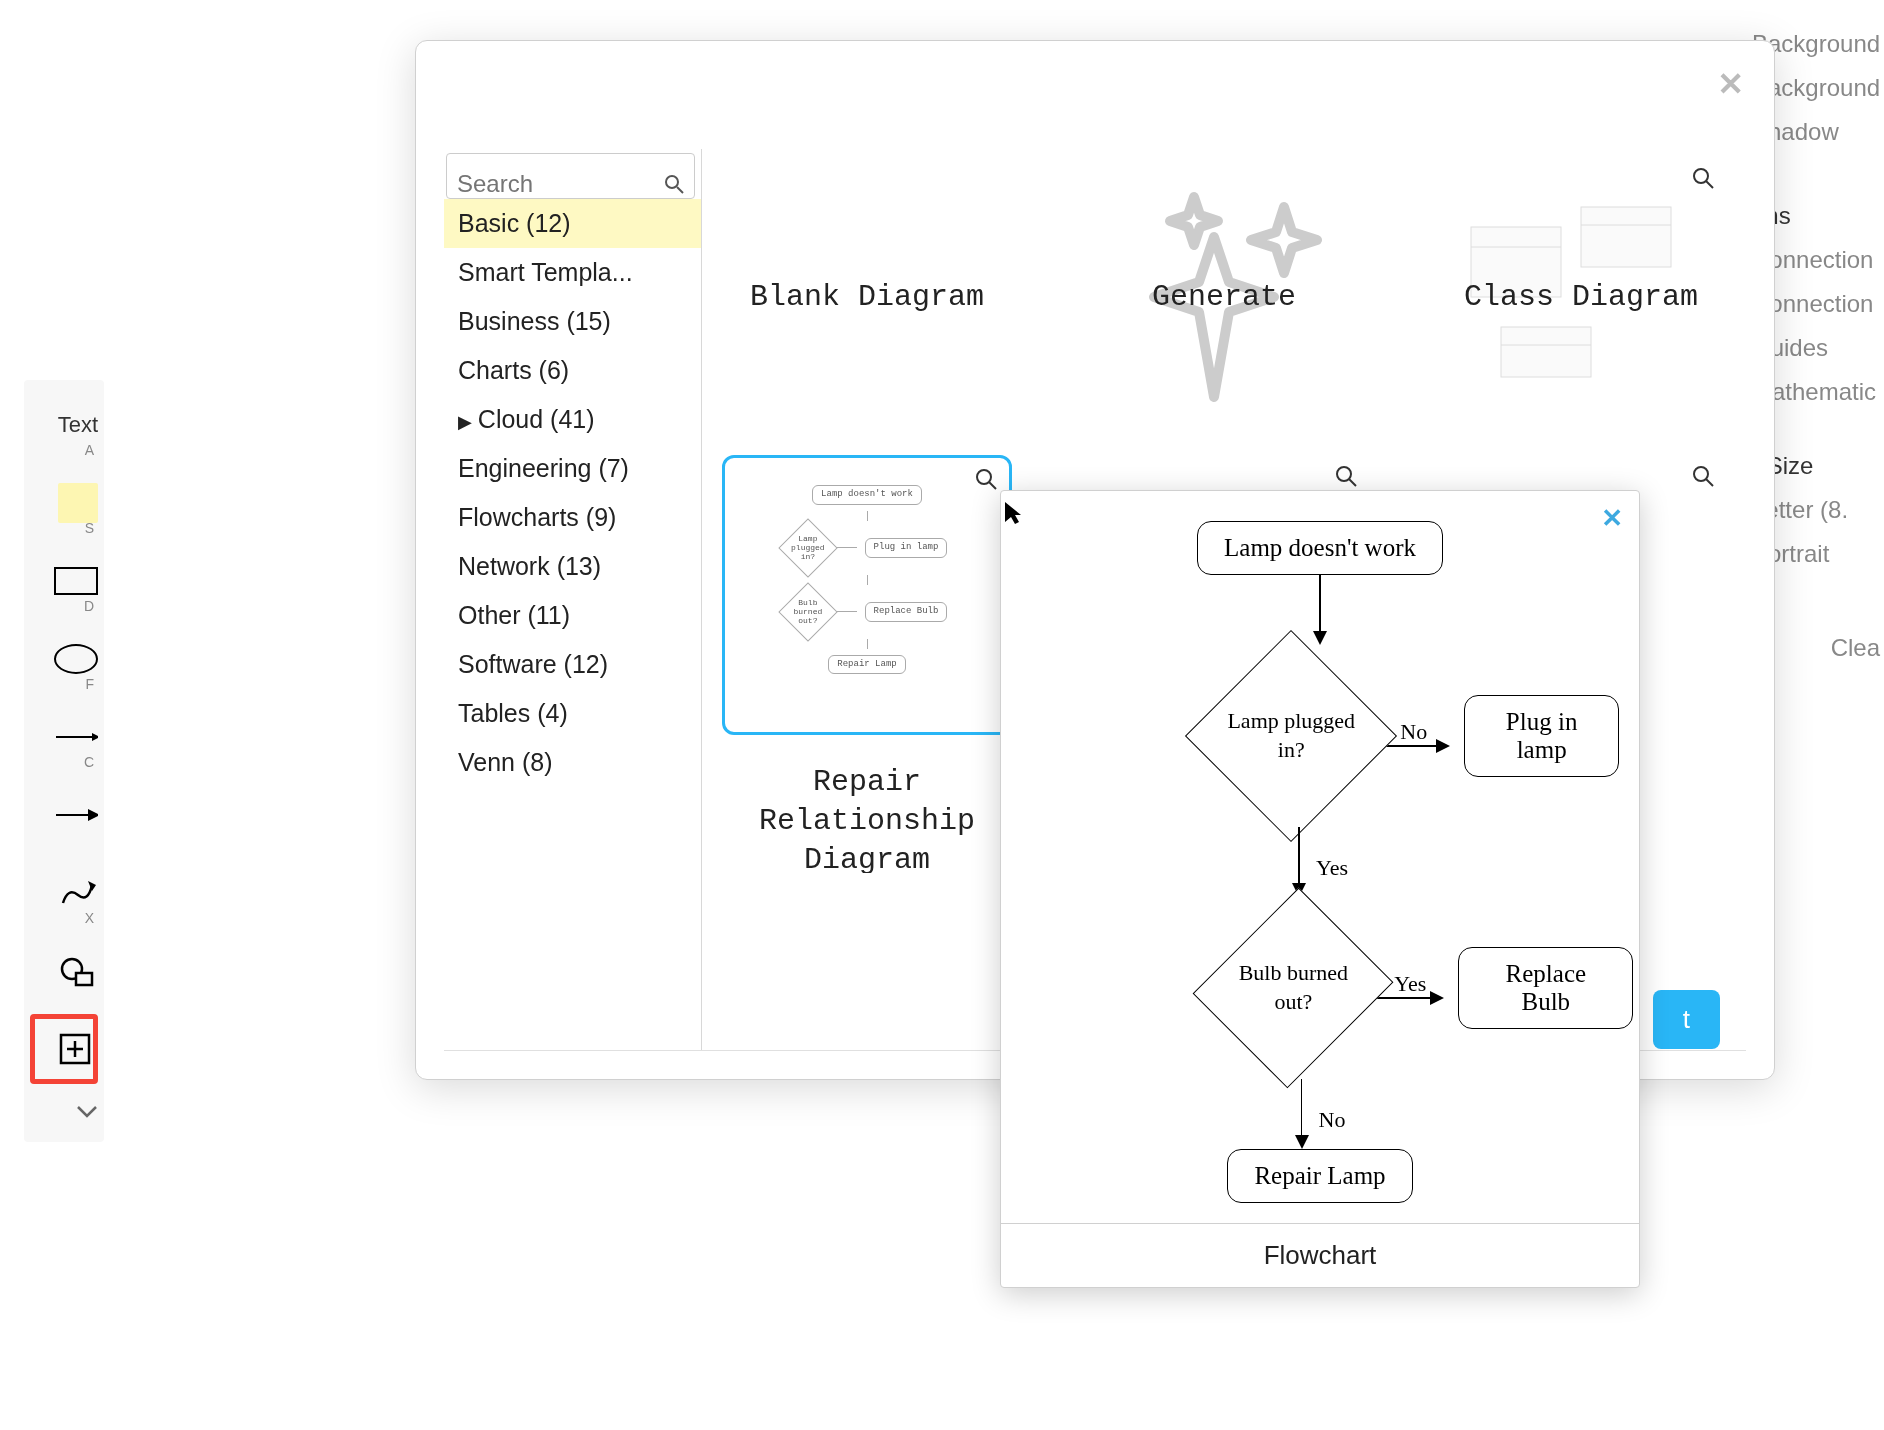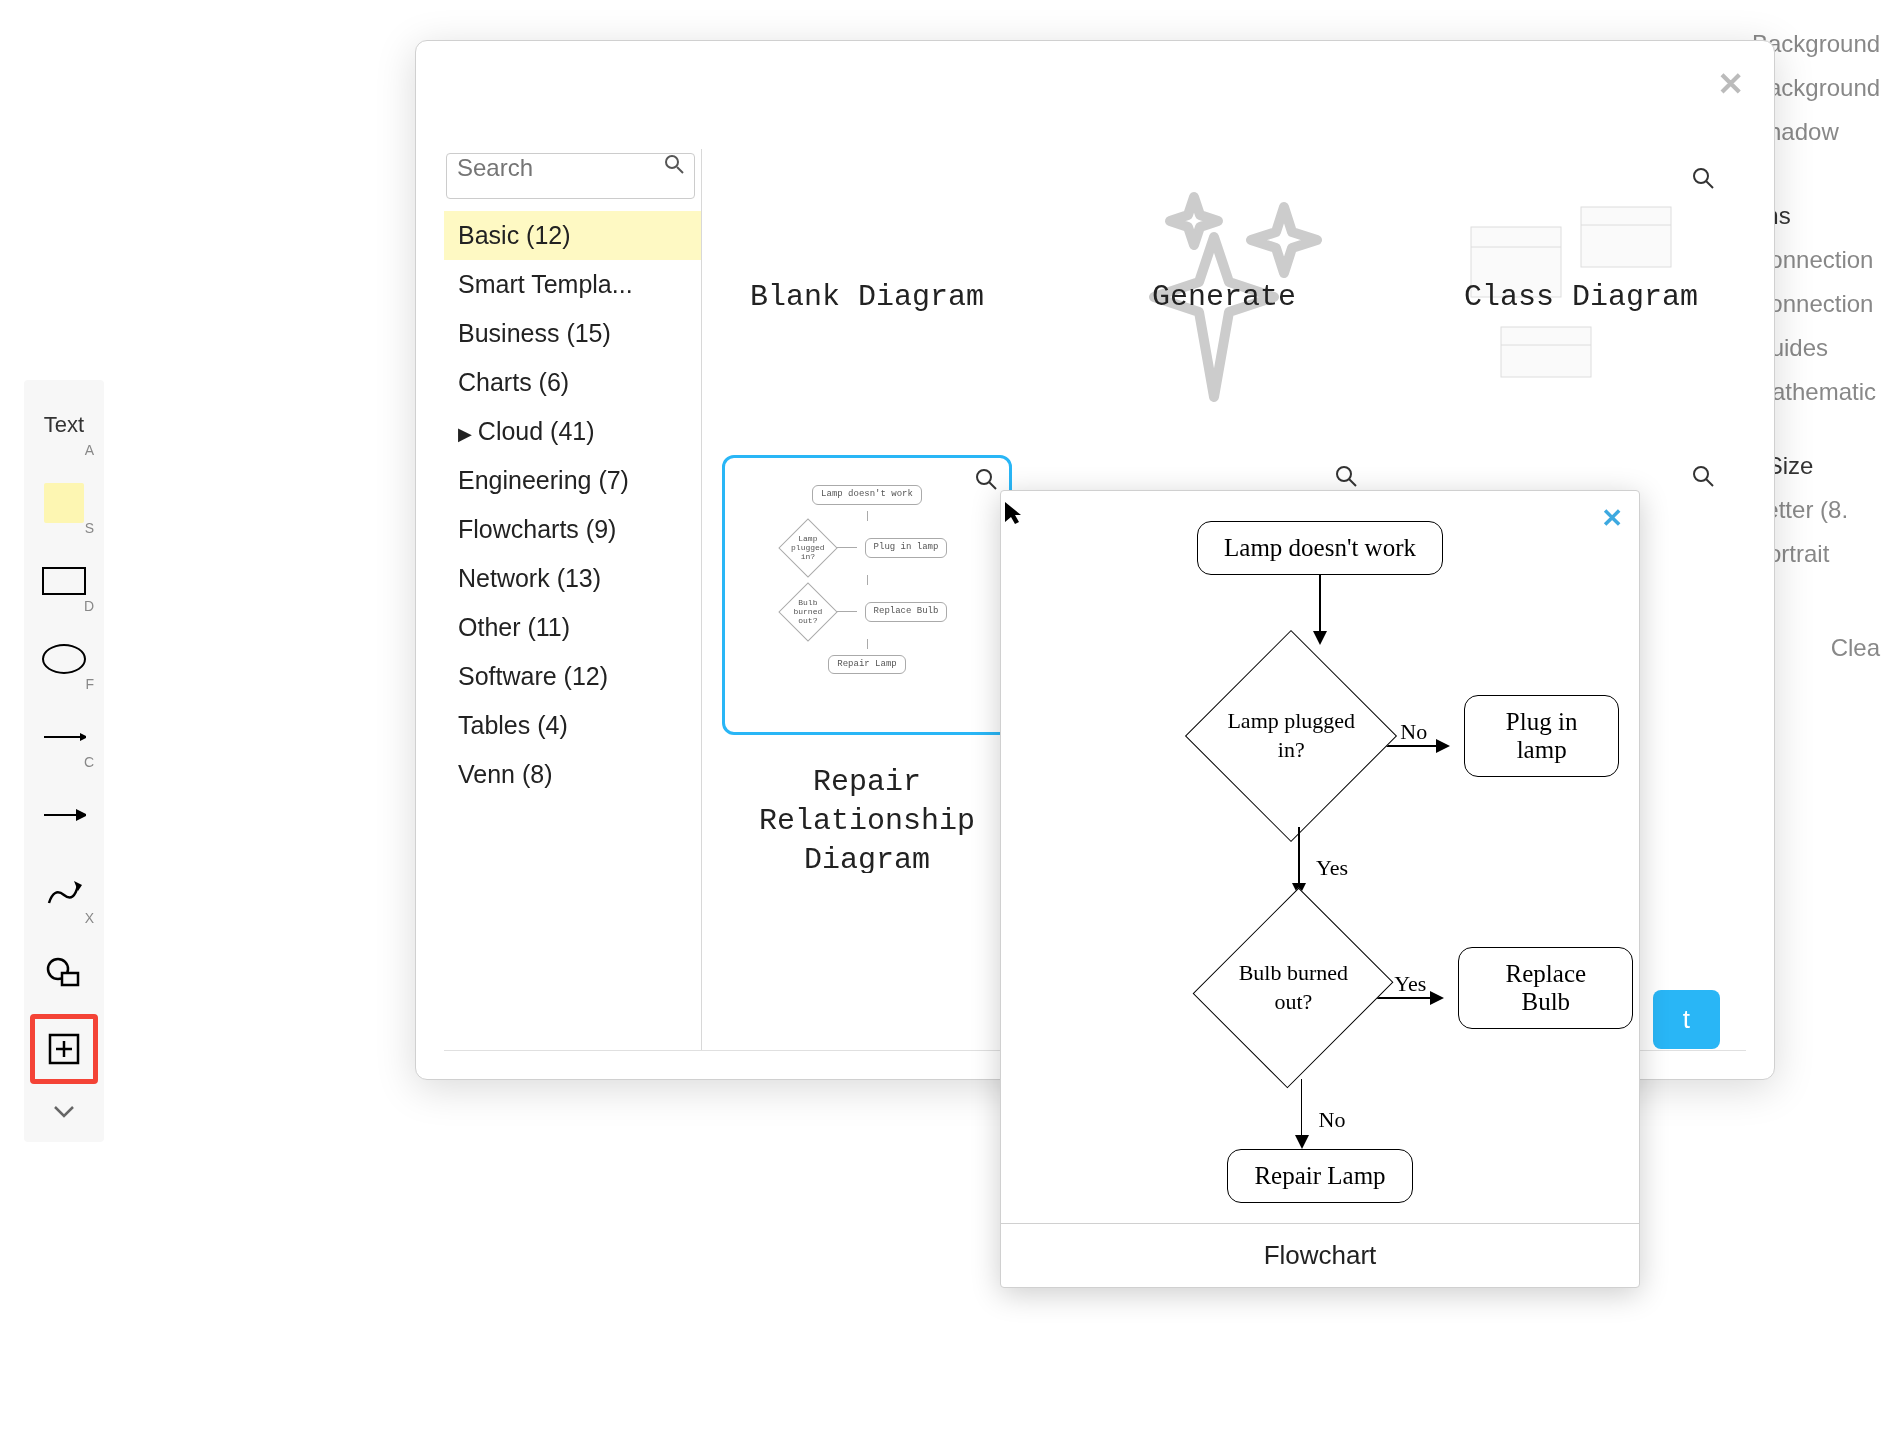--- a/index.html
+++ b/index.html
@@ -38,21 +38,21 @@
   padding: 6px 0;
   display: flex;
   flex-direction: column;
   align-items: center;
 }
 .toolbar .tb-item {
   width: 68px;
   height: 70px;
   display: flex;
   flex-direction: column;
-  align-items: center;
+  align-items: flex-end;
   justify-content: center;
   position: relative;
   margin: 4px 12px;
   cursor: pointer;
 }
 .toolbar .tb-label { font-size: 22px; color: #333; }
 .toolbar .tb-key {
   position: absolute;
   right: 4px;
   bottom: 2px;
@@ -109,23 +109,23 @@
   display: flex;
   flex-direction: column;
   overflow: hidden;
 }
 .search-wrap {
   position: relative;
   border: 1px solid #ccc;
   border-radius: 4px;
   height: 46px;
   display: flex;
-  align-items: flex-start;
+  align-items: flex-end;
   padding: 0 10px;
-  margin: 4px 6px 12px 2px;
+  margin: 4px 6px 0 2px;
 }
 .search-wrap input {
   border: none;
   outline: none;
   font-size: 24px;
   width: 100%;
   color: #333;
   background: transparent;
 }
 .search-wrap .mag { color: #666; }

